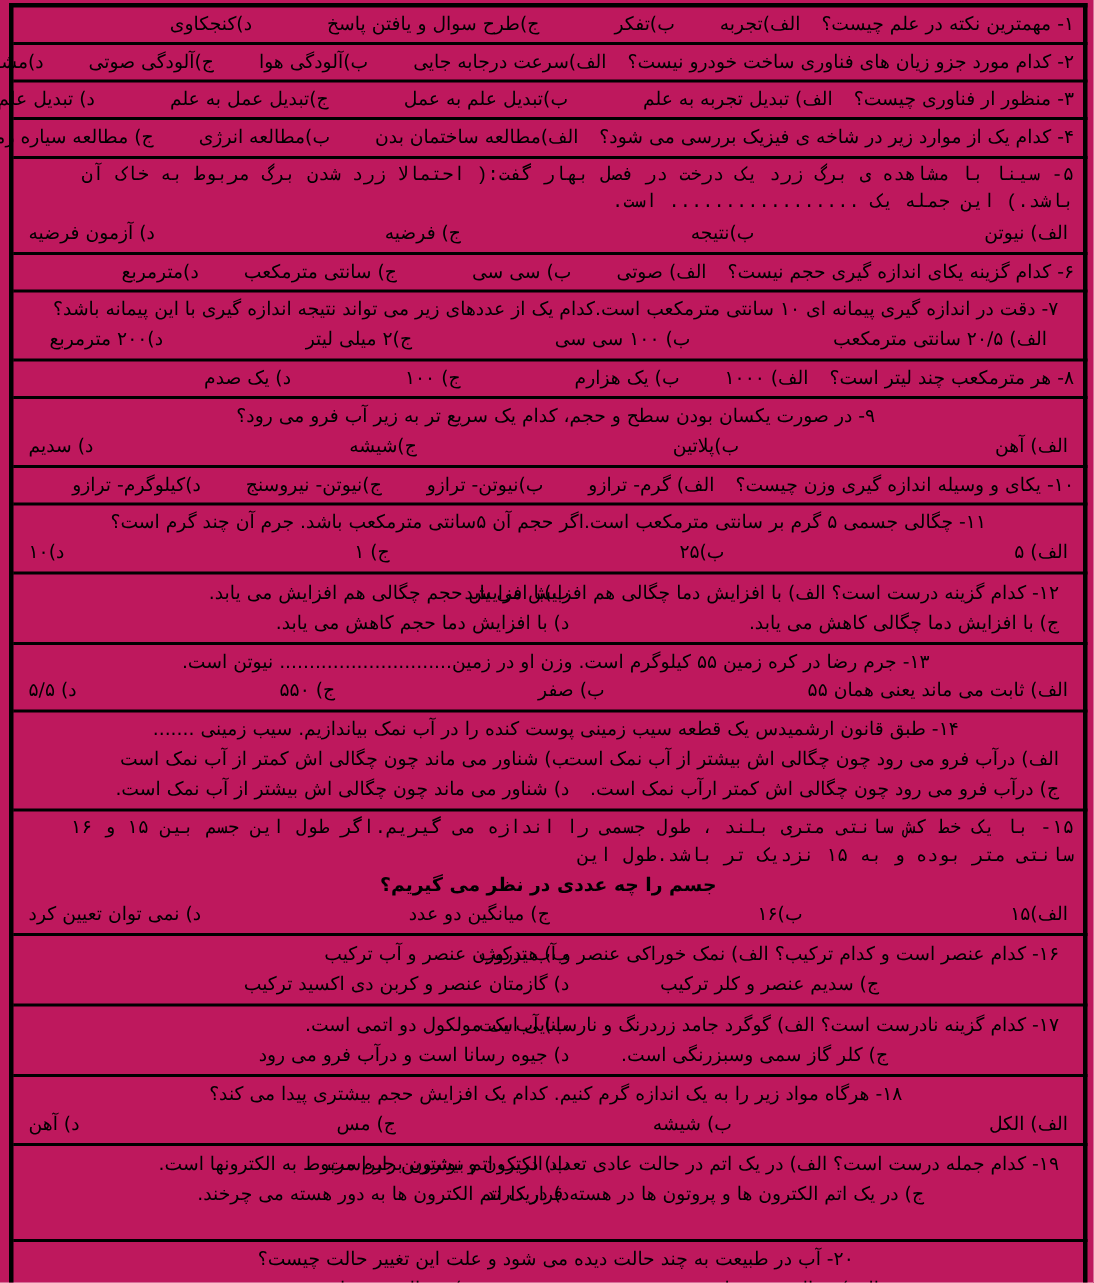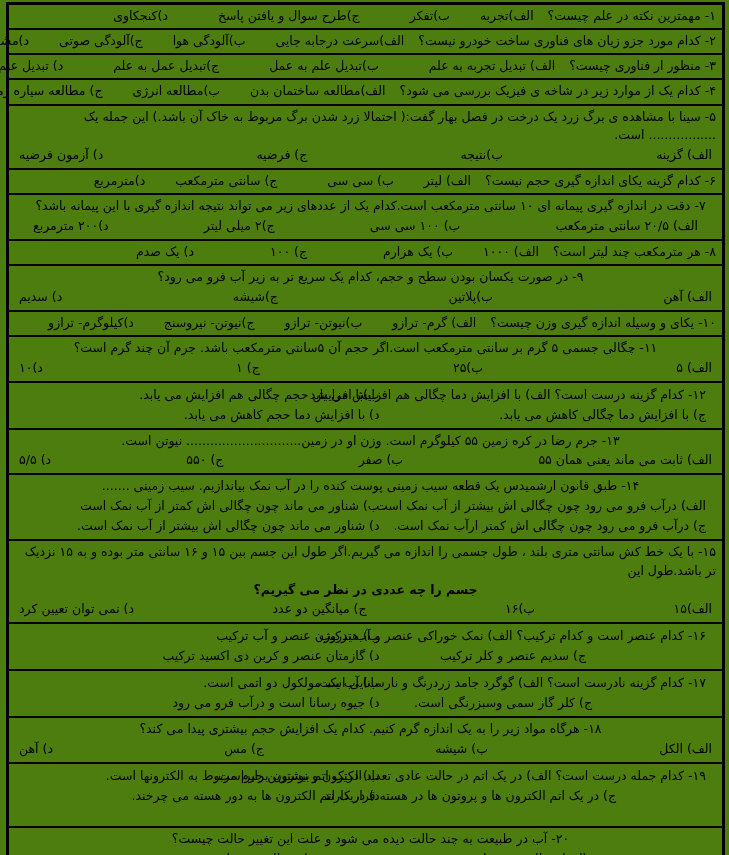--- a/index.html
+++ b/index.html
@@ -15,21 +15,21 @@
     color: #000000;
     direction: rtl;
     overflow: hidden;
   }
 
   #exam-sheet {
     width: 729px;
     height: 855px;
     box-sizing: border-box;
     padding: 2px 4px 2px 4px;
-    background: #4d7c0f;
+    background: #be185d;
   }
 
   .exam-table {
     width: 719px;
     border-collapse: collapse;
     border-right: 3px solid #000;
     border-left: 3px solid #000;
     border-top: 3px solid #000;
     border-bottom: 3px solid #000;
     table-layout: fixed;
@@ -114,20 +114,21 @@
     display: block;
     text-align: center;
     font-size: 12.5px;
     line-height: 1.5;
   }
   .right-stem {
     display: block;
     text-align: right;
     font-size: 12.5px;
     line-height: 1.5;
+    font-family: Liberation Mono, monospace;
   }
   .stem-line2 {
     display: block;
     text-align: center;
     font-size: 12.5px;
     line-height: 1.5;
     font-weight: bold;
   }
   .pad-bottom {
     padding-bottom: 8px;
@@ -195,34 +196,34 @@
     </td>
   </tr>
 
   <tr class="q-row">
     <td class="q-cell">
       <span class="right-stem">
         <span>۵-</span>
         <span class="stem-gap">سینا با مشاهده ی برگ زرد یک درخت در فصل بهار گفت:( احتمالا زرد شدن برگ مربوط به خاک آن باشد.) این جمله یک ................. است.</span>
       </span>
       <span class="opts-spread">
-        <span class="opt">الف) گزینه</span>
+        <span class="opt">الف) نیوتن</span>
         <span class="opt">ب)نتیجه</span>
         <span class="opt">ج) فرضیه</span>
         <span class="opt">د) آزمون فرضیه</span>
       </span>
     </td>
   </tr>
 
   <tr class="q-row">
     <td class="q-cell">
       <span class="opts-inline">
         <span>۶-</span>
         <span class="stem-gap">کدام گزینه یکای اندازه گیری حجم نیست؟</span>
-        <span class="opt opt-gap-sm">الف) لیتر</span>
+        <span class="opt opt-gap-sm">الف) صوتی</span>
         <span class="opt opt-gap-md">ب) سی سی</span>
         <span class="opt opt-gap-sm">ج) سانتی مترمکعب</span>
         <span class="opt opt-gap-lg">د)مترمربع</span>
       </span>
     </td>
   </tr>
 
   <tr class="q-row">
     <td class="q-cell">
       <span class="centered-stem">

